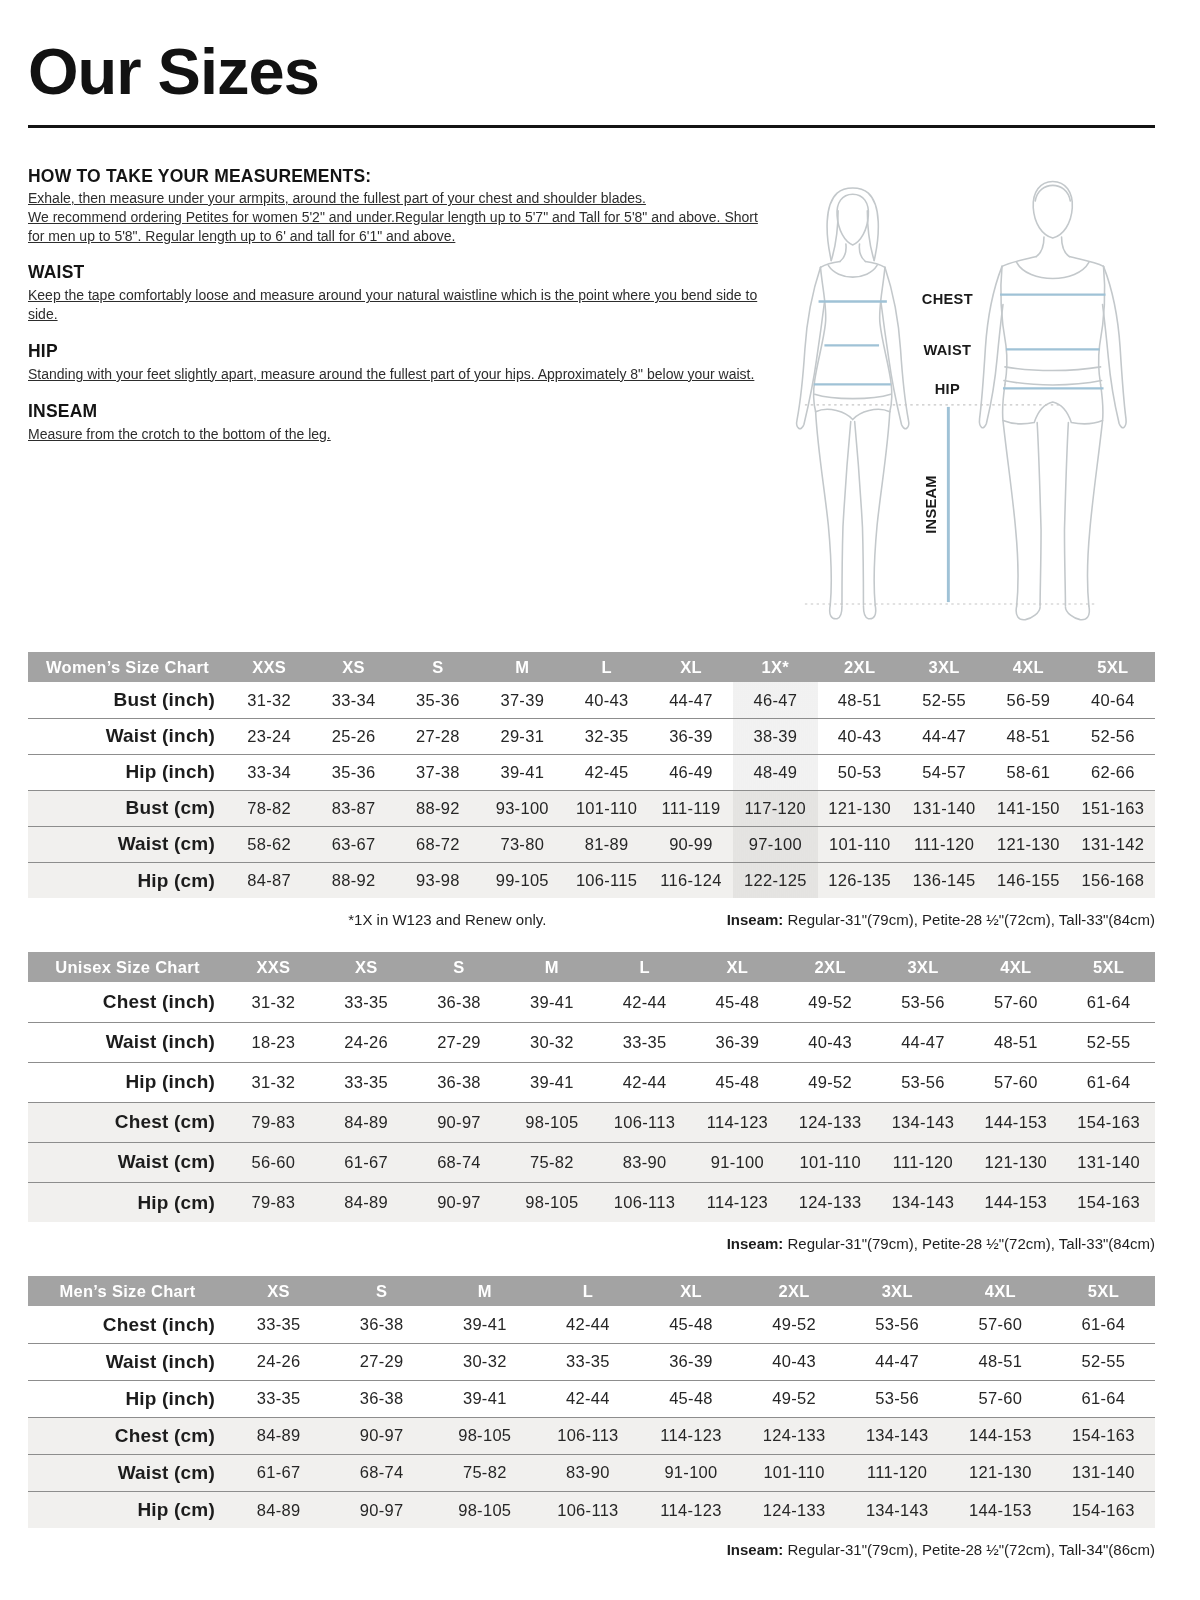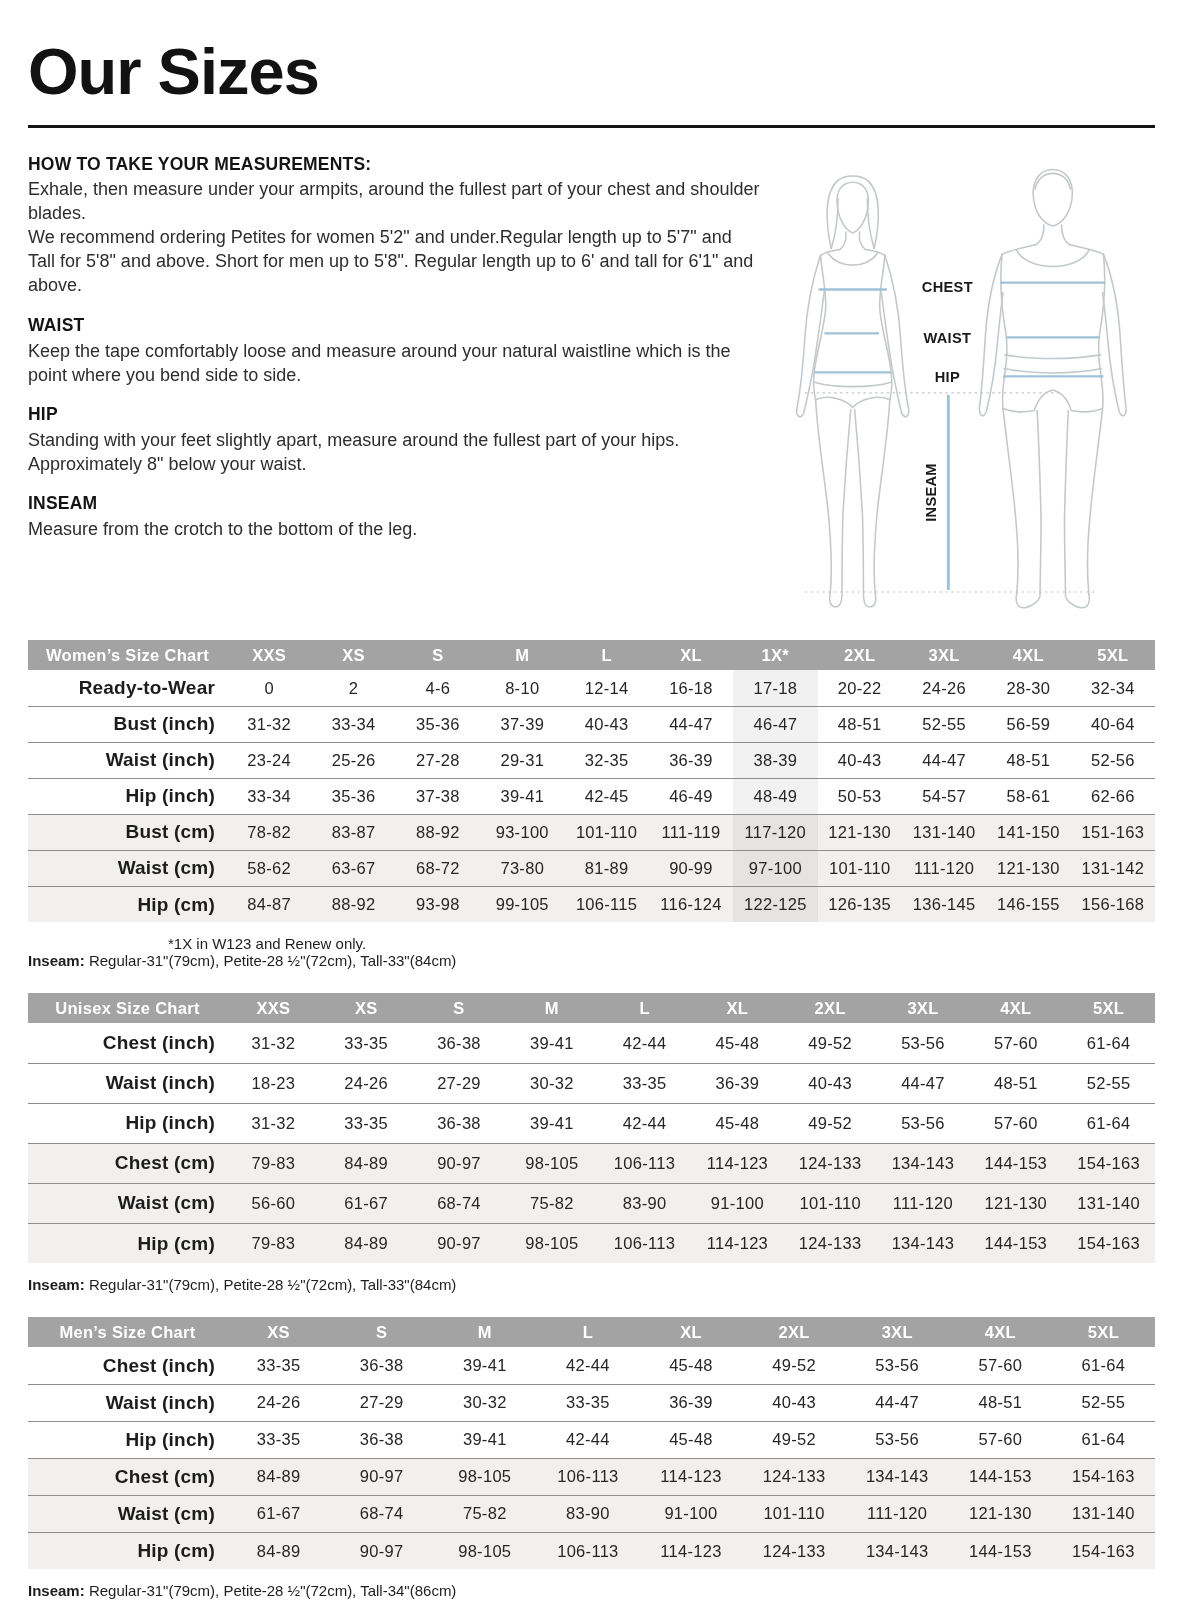--- a/index.html
+++ b/index.html
@@ -13,25 +13,25 @@
   }
   *{box-sizing:border-box;}
   body{margin:0;background:#ffffff;font-family:"Liberation Sans",sans-serif;color:var(--ink);}
   .page{width:1200px;min-height:1600px;padding:28px 45px 28px 28px;}
 
   
   h1[data-name="page-title"]{font-size:65px;font-weight:700;letter-spacing:-1px;margin:6px 0 0 0;color:#121212;}
   .title-rule{border:0;border-top:3px solid #141414;margin:16px 0 0 0;}
 
   
-  .top{display:flex;margin-top:26px;}
+  .top{display:flex;margin-top:38px;}
   .howto{width:748px;}
   .howto h2{font-size:17.5px;font-weight:700;margin:0 0 2px 0;letter-spacing:.2px;}
   .howto h3{font-size:17.5px;font-weight:700;margin:17px 0 3px 0;letter-spacing:.2px;}
-  .howto p{font-size:18px;line-height:1.34;margin:0;color:#2d2d2d;}
+  .howto p{font-size:14px;line-height:1.34;margin:0;color:#2d2d2d;text-decoration:underline;}
 
   .figure{margin-left:auto;width:404px;margin-top:-6px;}
   .figure svg{display:block;width:100%;height:auto;}
   .fig-outline{fill:none;stroke:var(--outline-gray);stroke-width:1.6;stroke-linecap:round;}
   .fig-measure{fill:none;stroke:var(--accent-blue);stroke-width:2.4;}
   .fig-inseam{fill:none;stroke:var(--accent-blue);stroke-width:3;}
   .fig-dotted{fill:none;stroke:var(--dotted-gray);stroke-width:1.2;stroke-dasharray:2.5 3.5;}
   .fig-label{font-family:"Liberation Sans",sans-serif;font-size:15px;font-weight:700;fill:#1a1a1a;letter-spacing:.3px;}
 
   
@@ -41,21 +41,21 @@
   table.size-table thead th:first-child{width:199px;}
   table.size-table tbody th{font-size:19px;font-weight:700;text-align:right;padding-right:12px;color:#1c1c1c;letter-spacing:.2px;}
   table.size-table tbody td{font-size:16.5px;text-align:center;color:#262626;letter-spacing:.3px;}
   table.size-table tbody tr + tr{border-top:1.5px solid var(--line-gray);}
   table.size-table tbody tr.shaded{background:var(--shade-gray);}
   table.size-table tbody td.hl{background-image:linear-gradient(rgba(70,70,70,.075),rgba(70,70,70,.075));}
   .t-womens tbody tr{height:36px;}
   .t-unisex tbody tr{height:40px;}
   .t-mens  tbody tr{height:37px;}
 
-  .notes{display:flex;align-items:baseline;margin-top:13px;font-size:15px;color:#1e1e1e;flex-direction:column;}
+  .notes{display:flex;align-items:baseline;margin-top:13px;font-size:15px;color:#1e1e1e;}
   .notes .footnote{flex:1;text-align:center;padding-left:140px;}
   .notes.right-only{justify-content:flex-end;}
   .notes .inseam-note{text-align:right;}
   .notes .b{font-weight:700;}
 </style>
 </head>
 <body>
 
 <div class="page" data-name="size-guide-page">
 
@@ -163,34 +163,20 @@
               <th data-name="column-header-xl">XL</th>
               <th data-name="column-header-1x">1X*</th>
               <th data-name="column-header-2xl">2XL</th>
               <th data-name="column-header-3xl">3XL</th>
               <th data-name="column-header-4xl">4XL</th>
               <th data-name="column-header-5xl">5XL</th>
             </tr>
           </thead>
           <tbody>
             <tr data-name="table-row">
-              <th data-name="row-label">Ready-to-Wear</th>
-              <td data-name="size-cell">0</td>
-              <td data-name="size-cell">2</td>
-              <td data-name="size-cell">4-6</td>
-              <td data-name="size-cell">8-10</td>
-              <td data-name="size-cell">12-14</td>
-              <td data-name="size-cell">16-18</td>
-              <td class="hl" data-name="size-cell">17-18</td>
-              <td data-name="size-cell">20-22</td>
-              <td data-name="size-cell">24-26</td>
-              <td data-name="size-cell">28-30</td>
-              <td data-name="size-cell">32-34</td>
-            </tr>
-            <tr data-name="table-row">
               <th data-name="row-label">Bust (inch)</th>
               <td data-name="size-cell">31-32</td>
               <td data-name="size-cell">33-34</td>
               <td data-name="size-cell">35-36</td>
               <td data-name="size-cell">37-39</td>
               <td data-name="size-cell">40-43</td>
               <td data-name="size-cell">44-47</td>
               <td class="hl" data-name="size-cell">46-47</td>
               <td data-name="size-cell">48-51</td>
               <td data-name="size-cell">52-55</td>

